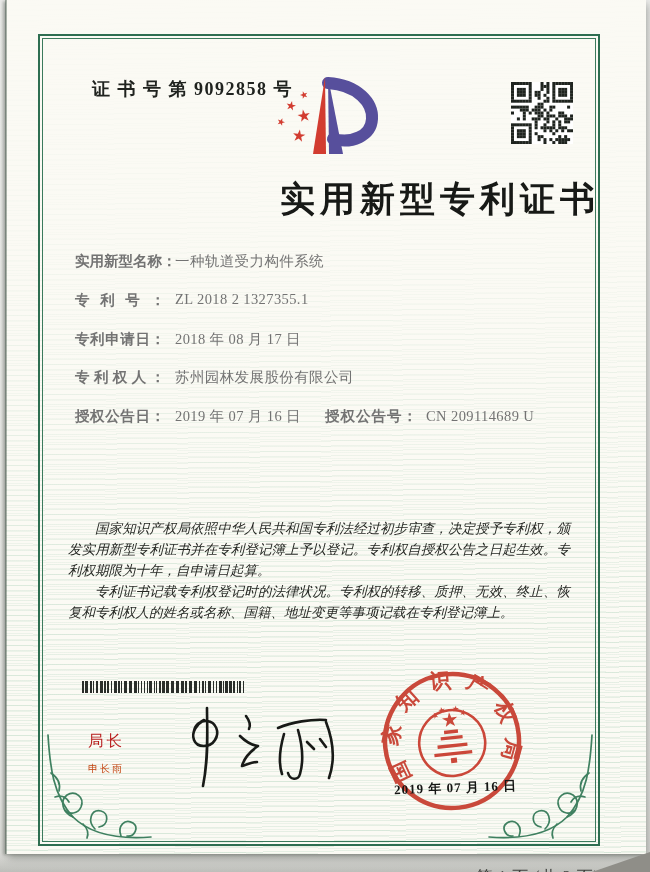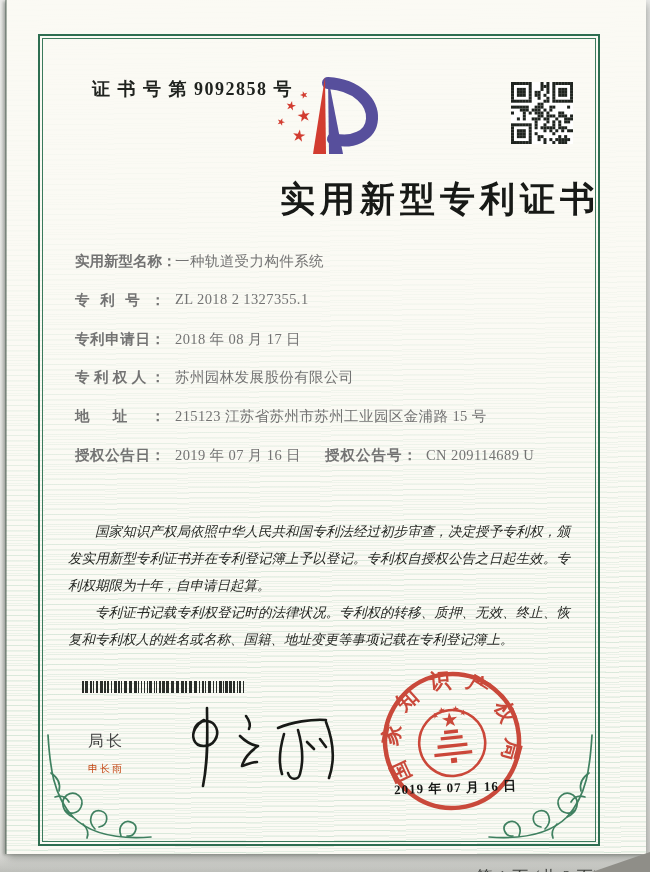--- a/index.html
+++ b/index.html
@@ -43,26 +43,26 @@
   .frow{height:38.8px;font-size:14.5px;white-space:nowrap;position:relative;}
   .flabel{
     display:inline-block;width:90px;vertical-align:top;
     text-align:justify;text-align-last:justify;font-weight:600;
   }
   .fvalue{margin-left:10px;letter-spacing:.4px;}
   .flabel2{display:inline-block;margin-left:24px;font-weight:600;letter-spacing:1px;}
   .fvalue2{margin-left:8px;letter-spacing:.4px;text-align:right;}
   .legal{
     position:absolute;left:62px;top:518px;width:502px;
-    font-size:13.5px;line-height:27px;color:#26282.4;color:#262824;
+    font-size:13.5px;line-height:21px;color:#26282.4;color:#262824;
     font-style:italic;text-align:justify;
   }
   .legal p{margin:0;text-indent:2em;}
   .barcode{position:absolute;left:76px;top:681px;}
-  .director-title{position:absolute;left:82px;top:731px;font-size:15.5px;letter-spacing:3px;color:#404040;}
+  .director-title{position:absolute;left:82px;top:731px;font-size:15.5px;letter-spacing:3px;color:#b91c1c;}
   .director-name{position:absolute;left:82px;top:762px;font-size:10px;letter-spacing:2px;color:#c2410c;}
   .signature{position:absolute;left:168px;top:698px;}
   .seal{position:absolute;left:373px;top:668px;transform:rotate(-6deg);opacity:.92;}
   .seal-date{
     position:absolute;left:388px;top:779px;font-size:13px;font-weight:600;
     letter-spacing:1px;color:#15161.4;color:#151614;transform:rotate(-2deg);
   }
   .page-info{
     position:absolute;left:32px;top:823px;width:562px;text-align:right;
     font-size:16px;letter-spacing:1px;color:#2c2e2b;margin-top:44px;
@@ -359,23 +359,20 @@
     <div class="frow">
       <span class="flabel">专利号：</span><span class="fvalue">ZL 2018 2 1327355.1</span>
     </div>
     <div class="frow">
       <span class="flabel">专利申请日：</span><span class="fvalue">2018 年 08 月 17 日</span>
     </div>
     <div class="frow">
       <span class="flabel">专利权人：</span><span class="fvalue">苏州园林发展股份有限公司</span>
     </div>
     <div class="frow">
-      <span class="flabel">地址：</span><span class="fvalue">215123 江苏省苏州市苏州工业园区金浦路 15 号</span>
-    </div>
-    <div class="frow">
       <span class="flabel">授权公告日：</span><span class="fvalue">2019 年 07 月 16 日</span><span class="flabel2">授权公告号：</span><span class="fvalue2">CN 209114689 U</span>
     </div>
   </div>
 
   <div class="legal">
     <p>国家知识产权局依照中华人民共和国专利法经过初步审查，决定授予专利权，颁发实用新型专利证书并在专利登记簿上予以登记。专利权自授权公告之日起生效。专利权期限为十年，自申请日起算。</p>
     <p>专利证书记载专利权登记时的法律状况。专利权的转移、质押、无效、终止、恢复和专利权人的姓名或名称、国籍、地址变更等事项记载在专利登记簿上。</p>
   </div>
 
   <svg class="barcode" width="166" height="12" viewBox="0 0 166 12">

